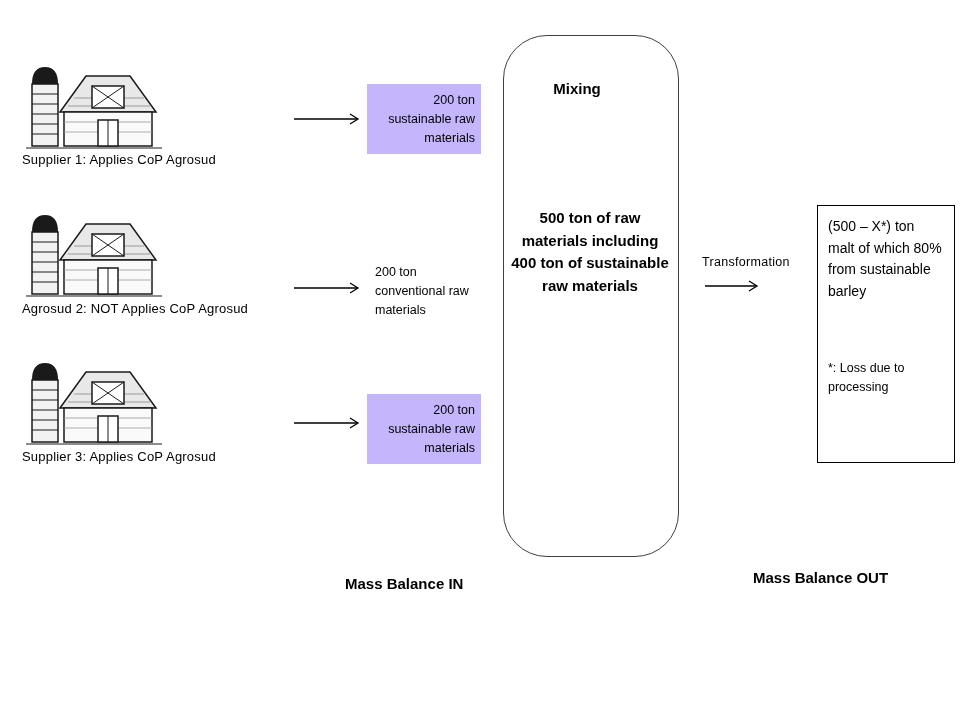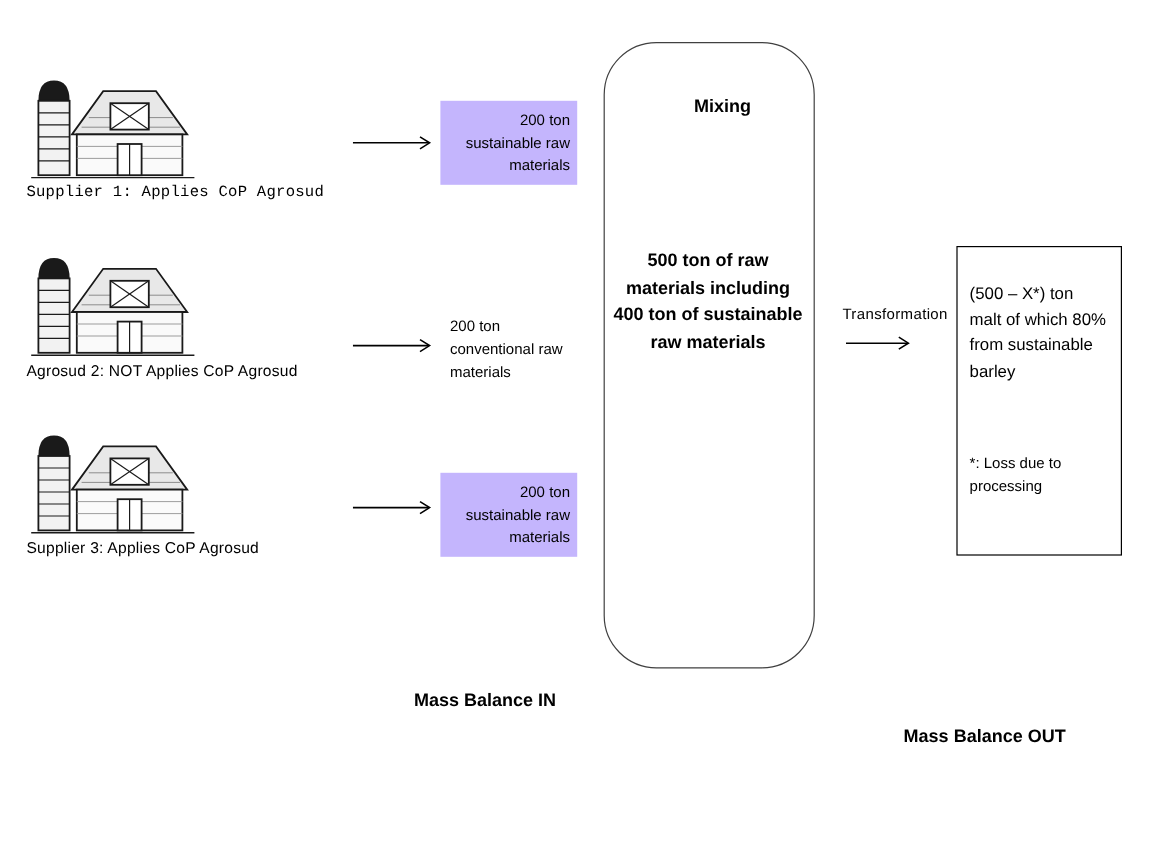--- a/index.html
+++ b/index.html
@@ -50,21 +50,22 @@
   .transformation-label {
     font-size: 12.5px;
     letter-spacing: 0.3px;
     white-space: nowrap;
   }
 
   .output-box {
     border: 1.2px solid #000;
     background: #fff;
     box-sizing: border-box;
-    padding: 28px 10px;
+    padding: 10px 10px;
+    margin-left: 20px;
   }
   .output-main {
     font-size: 14px;
     line-height: 1.55;
   }
   .output-footnote {
     font-size: 12.5px;
     line-height: 1.5;
     margin-top: 56px;
   }
@@ -96,21 +97,21 @@
       <line x1="46" y1="60" x2="134" y2="60" stroke="#999" stroke-width="0.8"></line>
       <line x1="46" y1="70" x2="134" y2="70" stroke="#999" stroke-width="0.8"></line>
       <rect x="74" y="24" width="32" height="22" fill="#fff" stroke="#1a1a1a" stroke-width="1.5"></rect>
       <line x1="74" y1="24" x2="106" y2="46" stroke="#1a1a1a"></line>
       <line x1="106" y1="24" x2="74" y2="46" stroke="#1a1a1a"></line>
       <rect x="80" y="58" width="20" height="26" fill="#fff" stroke="#1a1a1a" stroke-width="1.5"></rect>
       <line x1="90" y1="58" x2="90" y2="84" stroke="#1a1a1a"></line>
       <line x1="8" y1="86" x2="144" y2="86" stroke="#1a1a1a" stroke-width="1.2"></line>
     </svg>
   </div>
-  <div class="abs supplier-label" style="left:22px; top:152px;font-family:Liberation Mono, monospace;">Supplier 1: Applies CoP Agrosud</div>
+  <div class="abs supplier-label" style="left:22px; top:152px;">Supplier 1: Applies CoP Agrosud</div>
 
   <div class="abs" style="left:294px; top:112px;">
     <svg width="72" height="14" viewBox="0 0 72 14">
       <line x1="0" y1="7" x2="63" y2="7" stroke="#000" stroke-width="1.3"></line>
       <polyline points="56,2 64,7 56,12" fill="none" stroke="#000" stroke-width="1.3"></polyline>
     </svg>
   </div>
 
   <div class="abs input-box green" style="left:367px; top:84px;">200 ton sustainable raw materials</div>
 
@@ -177,35 +178,35 @@
     <svg width="72" height="14" viewBox="0 0 72 14">
       <line x1="0" y1="7" x2="63" y2="7" stroke="#000" stroke-width="1.3"></line>
       <polyline points="56,2 64,7 56,12" fill="none" stroke="#000" stroke-width="1.3"></polyline>
     </svg>
   </div>
 
   <div class="abs input-box green" style="left:367px; top:394px;">200 ton sustainable raw materials</div>
 
   <div class="abs mixing-box" style="left:503px; top:35px; width:174px; height:520px;"></div>
 
-  <div class="abs mixing-title" style="left:503px; top:80px; width:198px;">Mixing</div>
+  <div class="abs mixing-title" style="left:478px; top:80px; width:198px;">Mixing</div>
 
   <div class="abs mixing-body" style="left:510px; top:207px; width:160px;">500 ton of raw materials including 400 ton of sustainable raw materials</div>
 
   <div class="abs transformation-label" style="left:702px; top:255px;">Transformation</div>
 
   <div class="abs" style="left:705px; top:279px;">
     <svg width="60" height="14" viewBox="0 0 60 14">
       <line x1="0" y1="7" x2="51" y2="7" stroke="#000" stroke-width="1.3"></line>
       <polyline points="44,2 52,7 44,12" fill="none" stroke="#000" stroke-width="1.3"></polyline>
     </svg>
   </div>
 
   <div class="abs output-box" style="left:797px; top:205px; width:138px; height:258px;">
     <div class="output-main">(500 – X*) ton malt of which 80% from sustainable barley</div>
     <div class="output-footnote">*: Loss due to processing</div>
   </div>
 
   <div class="abs footer-label" style="left:345px; top:575px;">Mass Balance IN</div>
 
-  <div class="abs footer-label" style="left:753px; top:569px;margin-top:36px;">Mass Balance OUT</div>
+  <div class="abs footer-label" style="left:753px; top:569px;">Mass Balance OUT</div>
 
 </div>
 
 </body></html>

